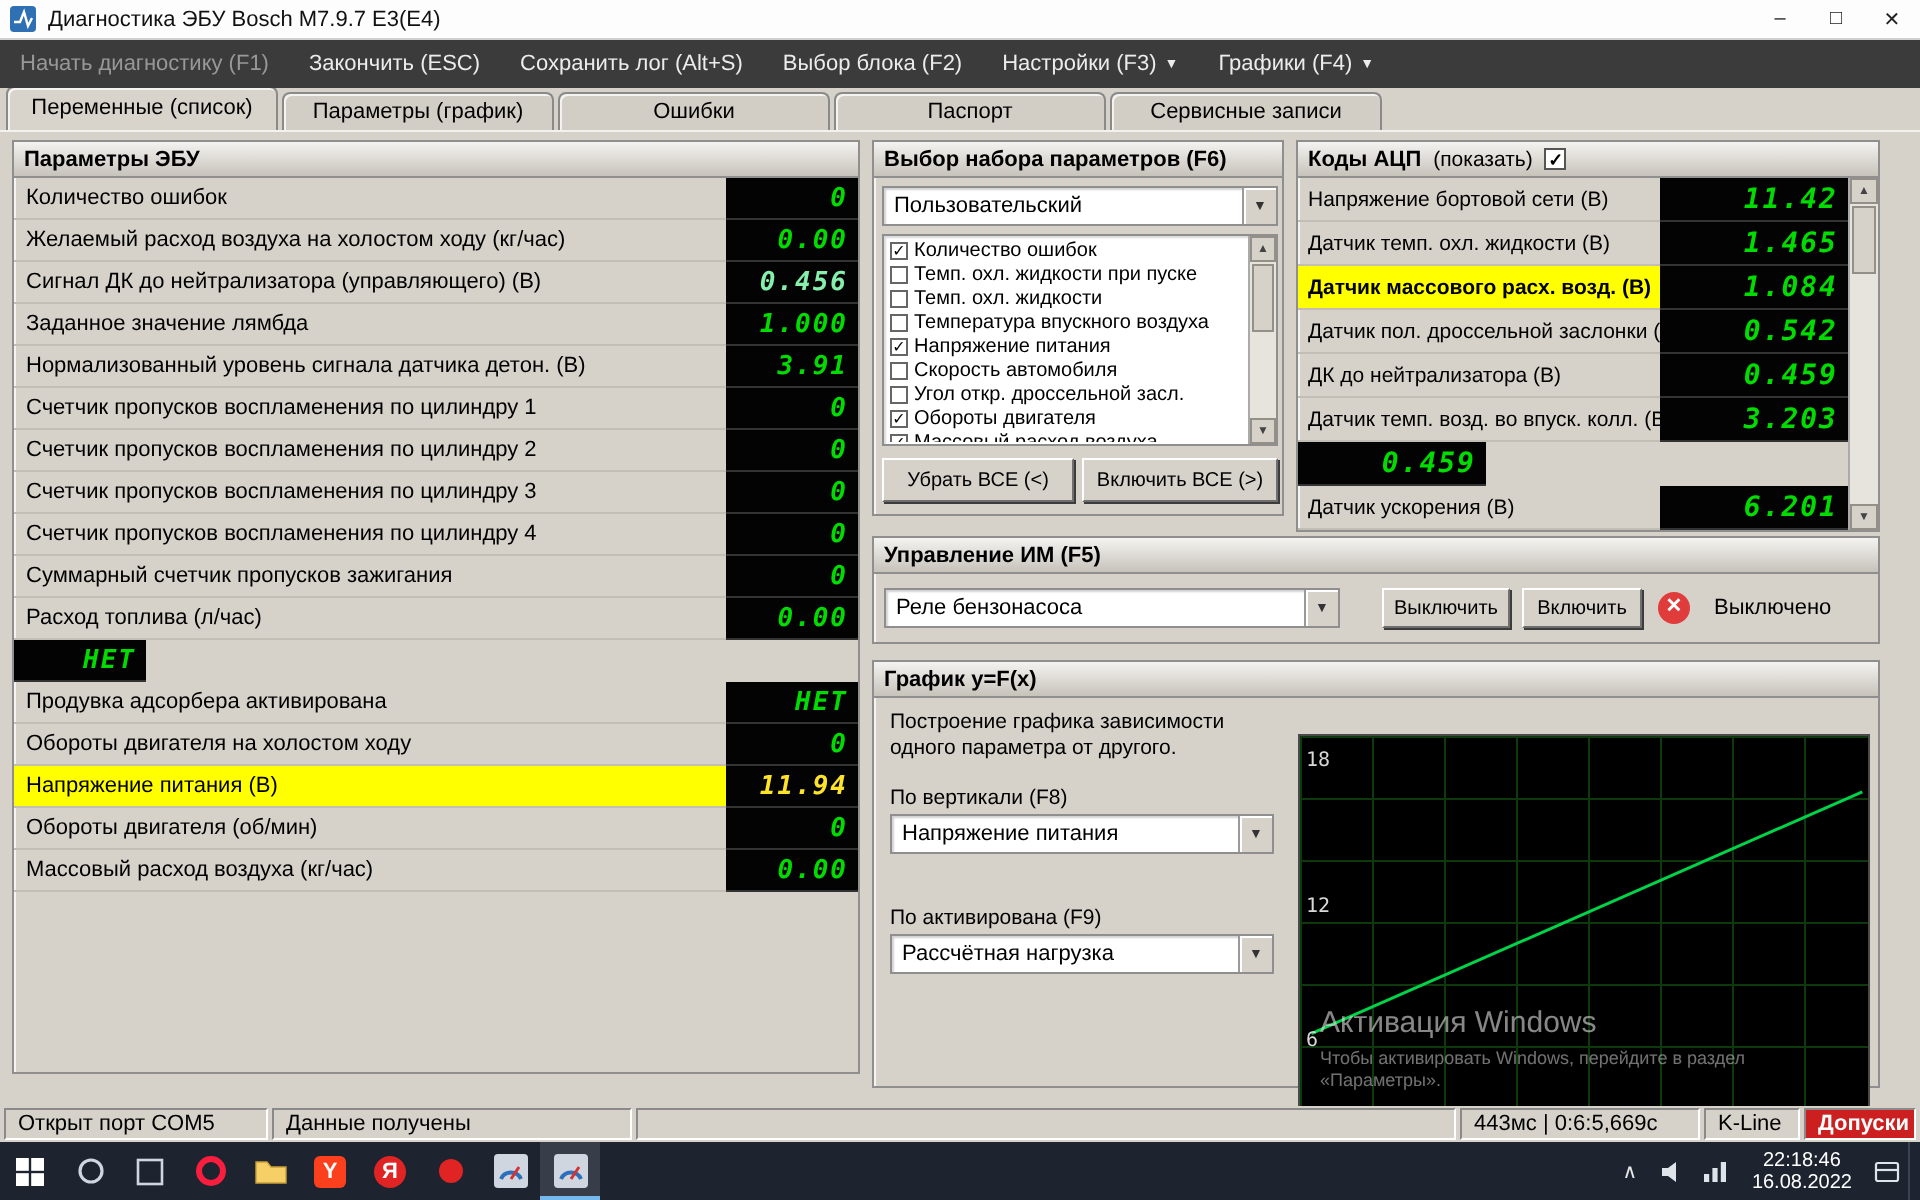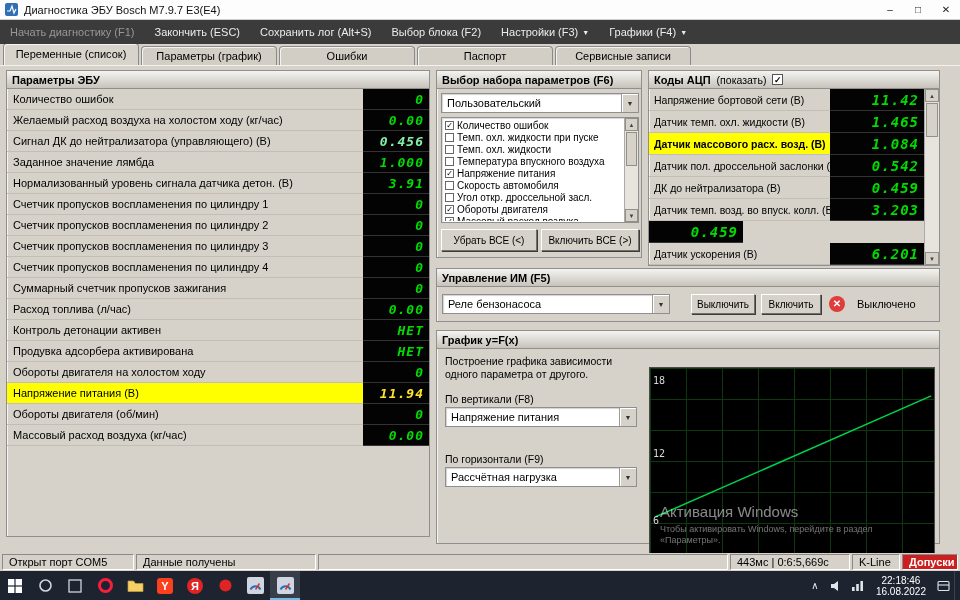--- a/index.html
+++ b/index.html
@@ -199,21 +199,20 @@
       </div>
       <div class="ecu-row">
         <div class="ecu-label">Суммарный счетчик пропусков зажигания</div>
         <div class="ecu-value digital green">0</div>
       </div>
       <div class="ecu-row">
         <div class="ecu-label">Расход топлива (л/час)</div>
         <div class="ecu-value digital green">0.00</div>
       </div>
       <div class="ecu-row">
-        <div class="ecu-label">Контроль детонации активен</div>
         <div class="ecu-value digital green">НЕТ</div>
       </div>
       <div class="ecu-row">
         <div class="ecu-label">Продувка адсорбера активирована</div>
         <div class="ecu-value digital green">НЕТ</div>
       </div>
       <div class="ecu-row">
         <div class="ecu-label">Обороты двигателя на холостом ходу</div>
         <div class="ecu-value digital green">0</div>
       </div>
@@ -346,21 +345,21 @@
 </div>
 
 <div class="panel graph-panel">
   <div class="panel-header">График у=F(x)</div>
   <div class="graph-desc">Построение графика зависимости одного параметра от другого.</div>
   <div class="graph-vlabel">По вертикали (F8)</div>
   <div class="dd graph-vdd">
     <span class="dd-text">Напряжение питания</span>
     <span class="dd-btn">▼</span>
   </div>
-  <div class="graph-hlabel">По горизонтали (F9)</div>
+  <div class="graph-hlabel">По активирована (F9)</div>
   <div class="dd graph-hdd">
     <span class="dd-text">Рассчётная нагрузка</span>
     <span class="dd-btn">▼</span>
   </div>
   <div class="graph-box">
     <svg class="graph-svg" viewBox="0 0 100 100" preserveAspectRatio="none">
       <polyline points="2,80 99,15" fill="none" stroke="#00d24a" stroke-width="1.5" vector-effect="non-scaling-stroke"></polyline>
     </svg>
     <div class="ytick" style="top:4%">18</div>
     <div class="ytick" style="top:43%">12</div>

